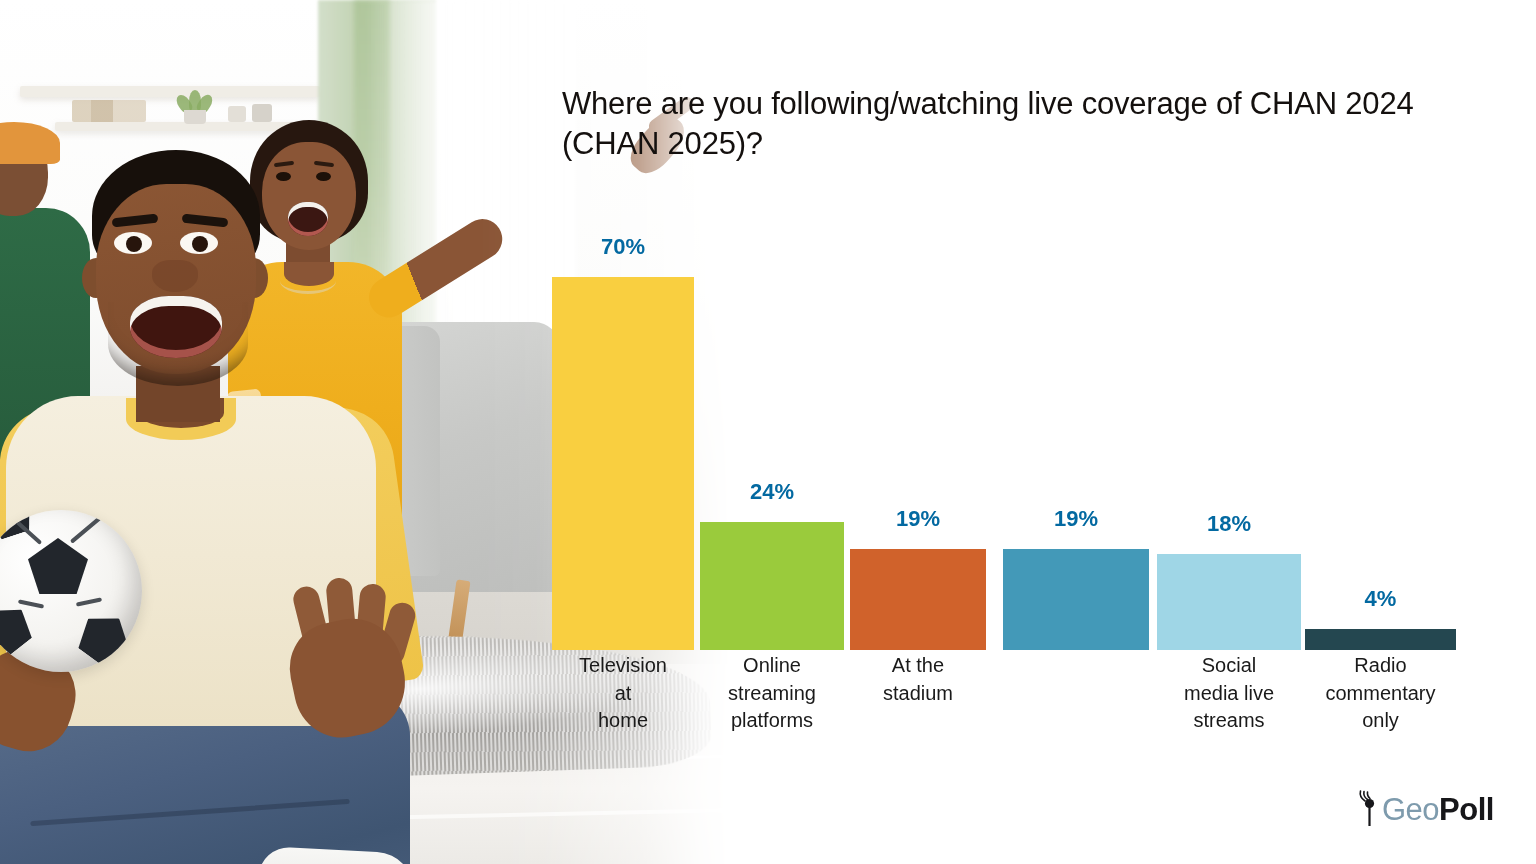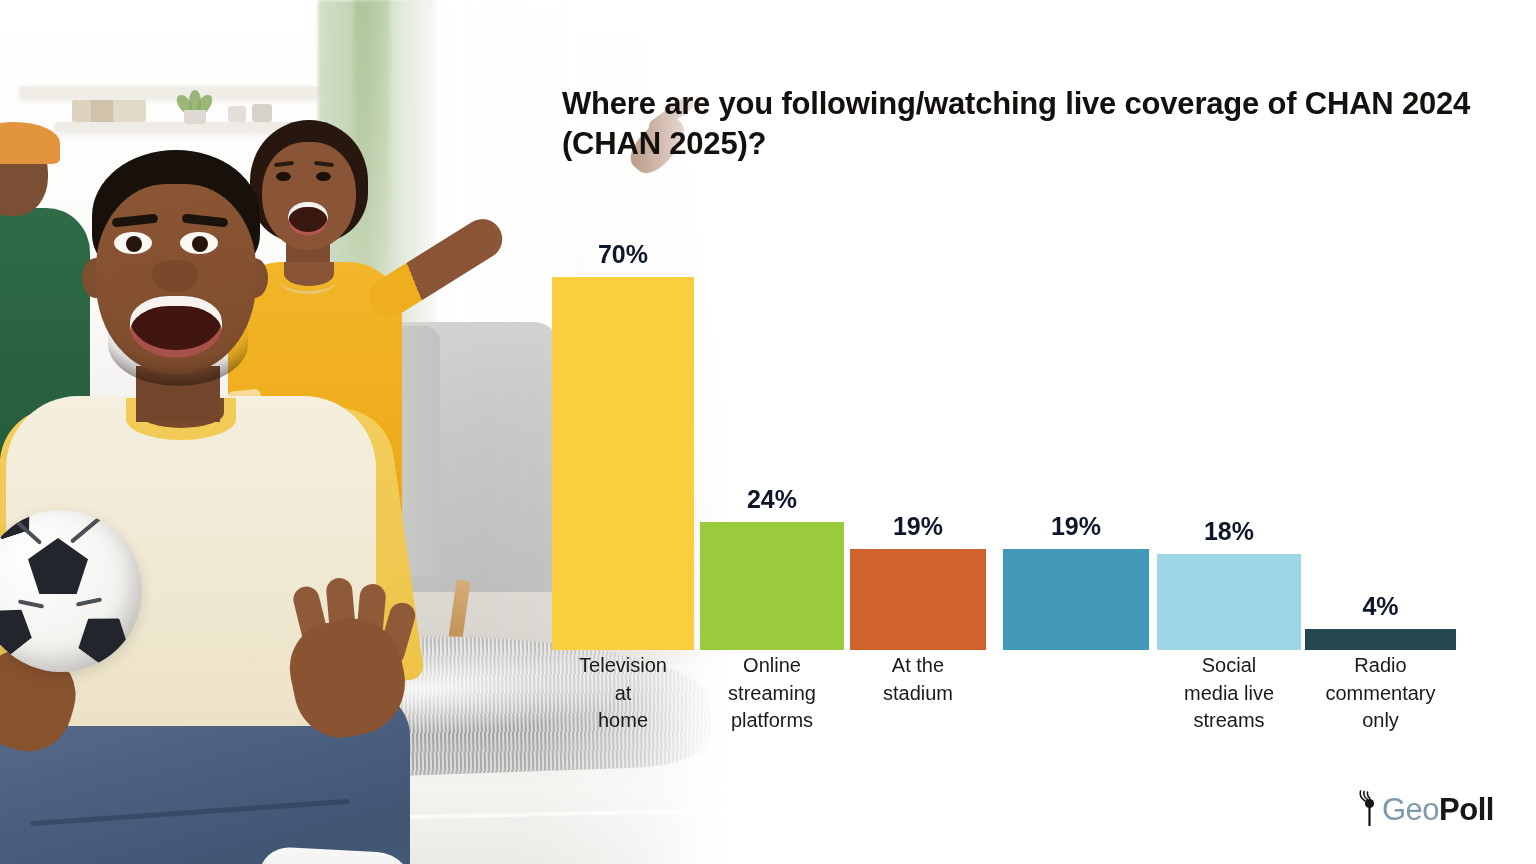--- a/index.html
+++ b/index.html
@@ -383,21 +383,21 @@
     transform: rotate(-6deg);
   }
 
   
   .chart-title {
     position: absolute;
     left: 562px;
     top: 84px;
     width: 930px;
     font-size: 31px;
-    font-weight: bold;
+    font-weight: normal;
     line-height: 1.28;
     color: #14100e;
     letter-spacing: -0.2px;
   }
 
   .plot {
     position: absolute;
     left: 540px;
     top: 200px;
     width: 940px;
@@ -424,24 +424,24 @@
   .bar {
     width: 100%;
     border-radius: 0;
   }
   .bar-value {
     position: absolute;
     bottom: 100%;
     left: 0;
     width: 100%;
     text-align: center;
-    font-size: 25px;
+    font-size: 22px;
     font-weight: bold;
-    color: #0f172a;
-    padding-bottom: 8px;
+    color: #0369a1;
+    padding-bottom: 17px;
     white-space: nowrap;
   }
 
   .labels {
     position: absolute;
     left: 540px;
     top: 652px;
     width: 940px;
     display: flex;
     align-items: flex-start;

